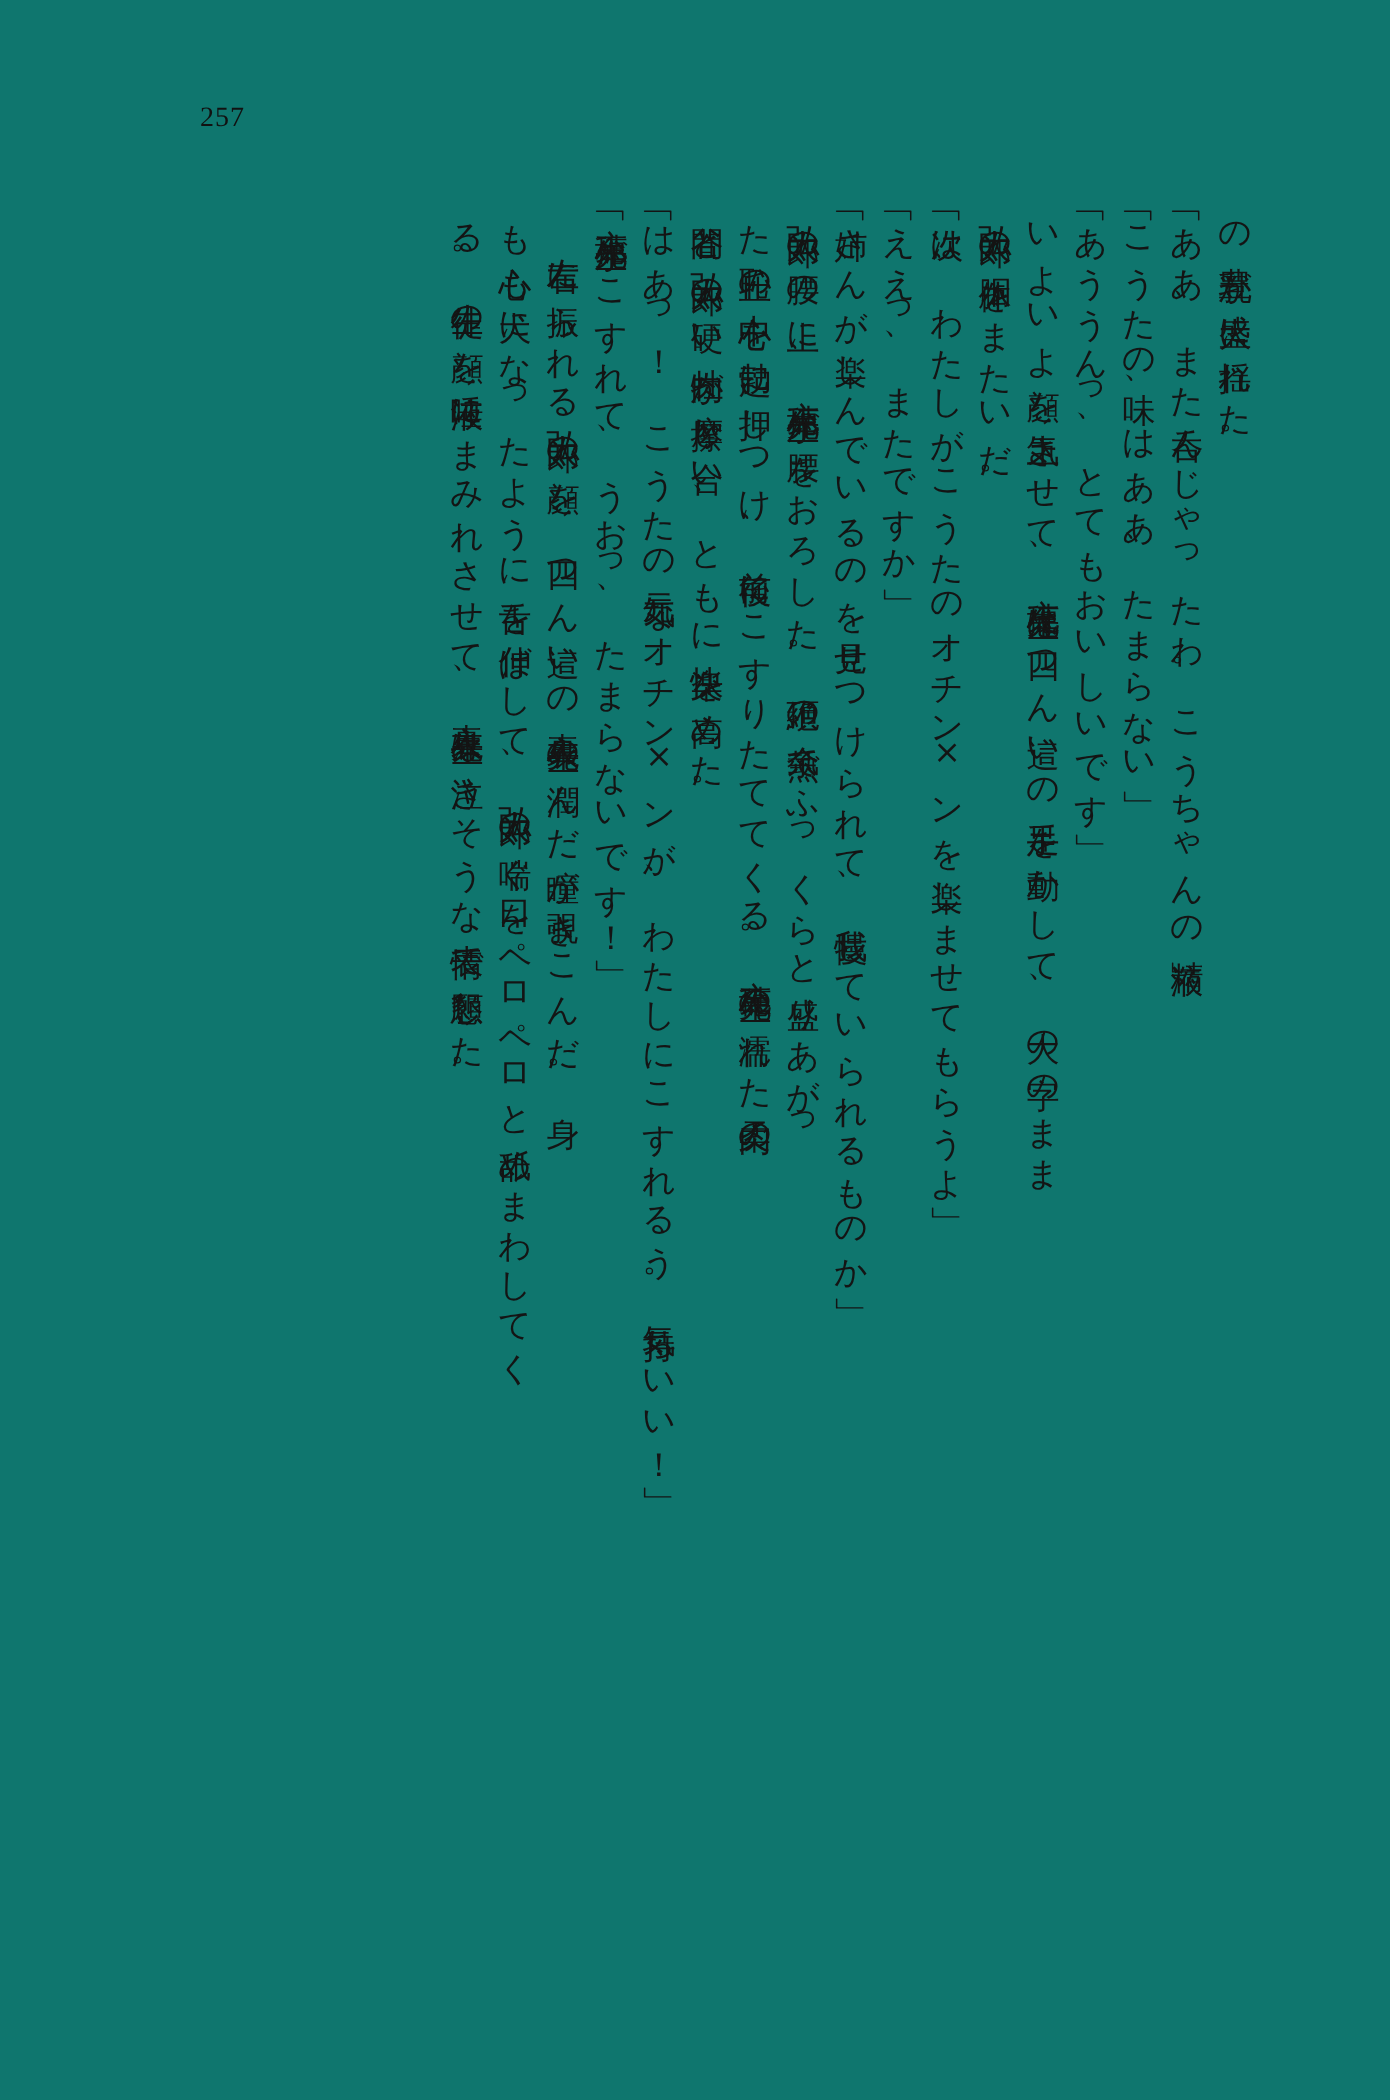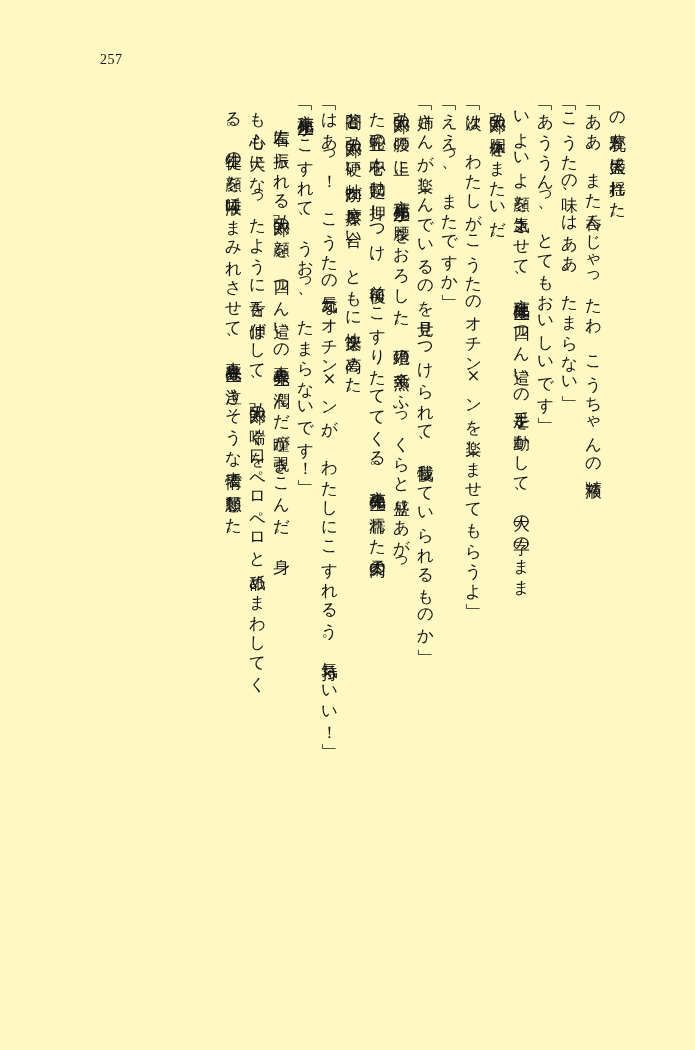--- a/index.html
+++ b/index.html
@@ -4,21 +4,21 @@
 <style>
   html, body {
     margin: 0;
     padding: 0;
     background: #ffffff;
   }
   .page {
     position: relative;
     width: 695px;
     height: 1050px;
-    background: #fef9c3;
+    background: #0f766e;
     overflow: hidden;
     font-family: "DejaVu Serif", serif;
     color: #111111;
   }
   .page-number {
     position: absolute;
     top: 52px;
     left: 100px;
     font-size: 14px;
     letter-spacing: 0.5px;

